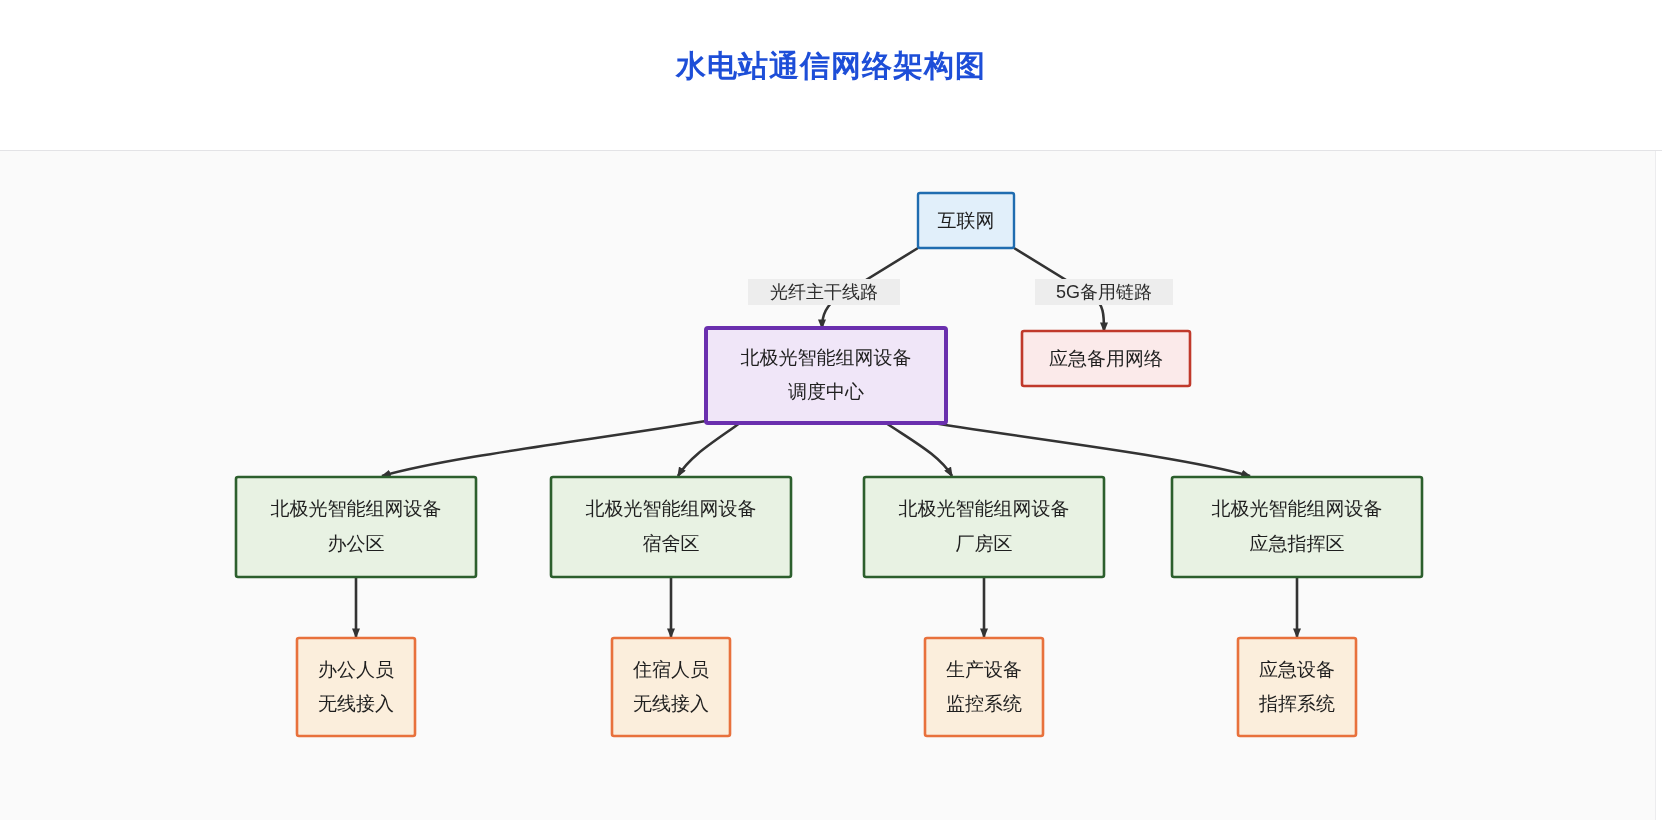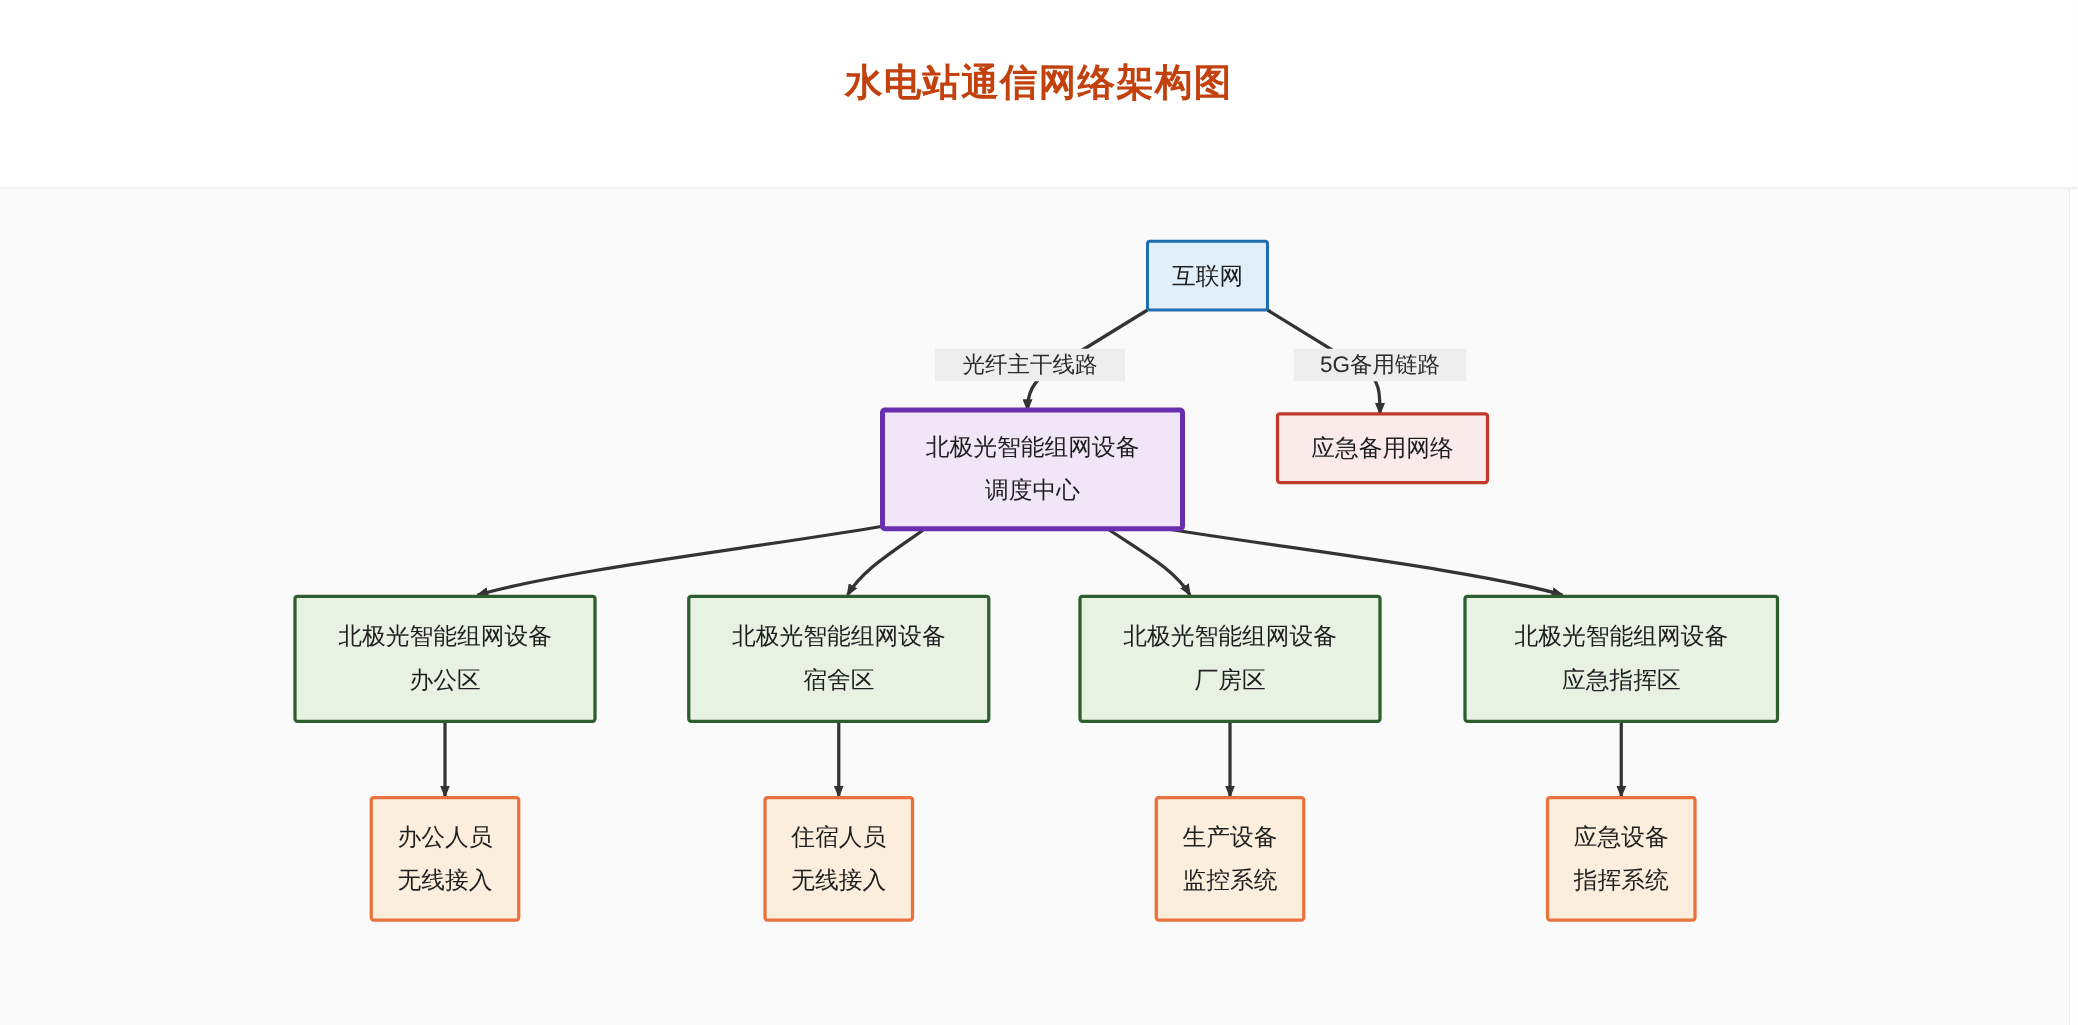--- a/index.html
+++ b/index.html
@@ -21,21 +21,21 @@
     width: 1662px; height: 151px;
     background: #ffffff;
     border-bottom: 1px solid #e3e3e6;
     display: flex;
     align-items: center;
     justify-content: center;
   }
   #page-title {
     font-size: 30px;
     font-weight: bold;
-    color: #c2410c;
+    color: #1d4ed8;
     letter-spacing: 1px;
     margin: 4px;
     padding-bottom: 18px;
     white-space: nowrap;
   }
   #canvas {
     position: absolute;
     left: 0; top: 151px;
     width: 1656px; height: 669px;
     background: #fafafa;

